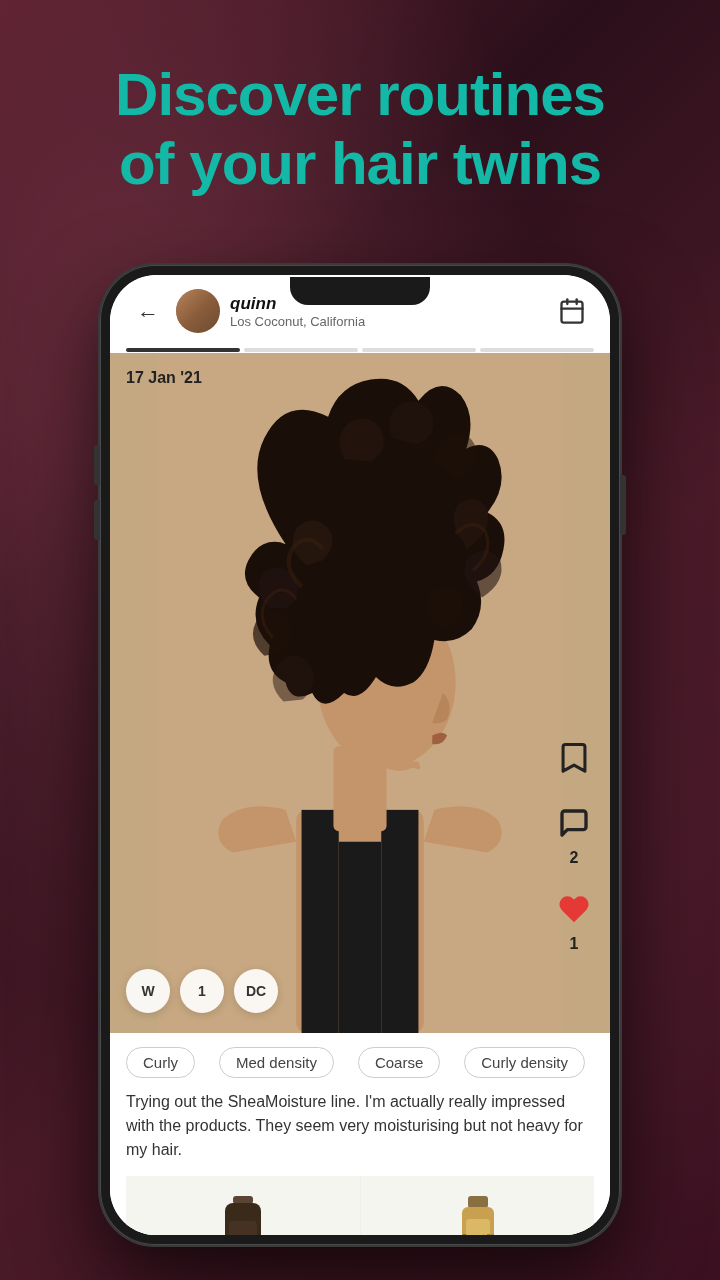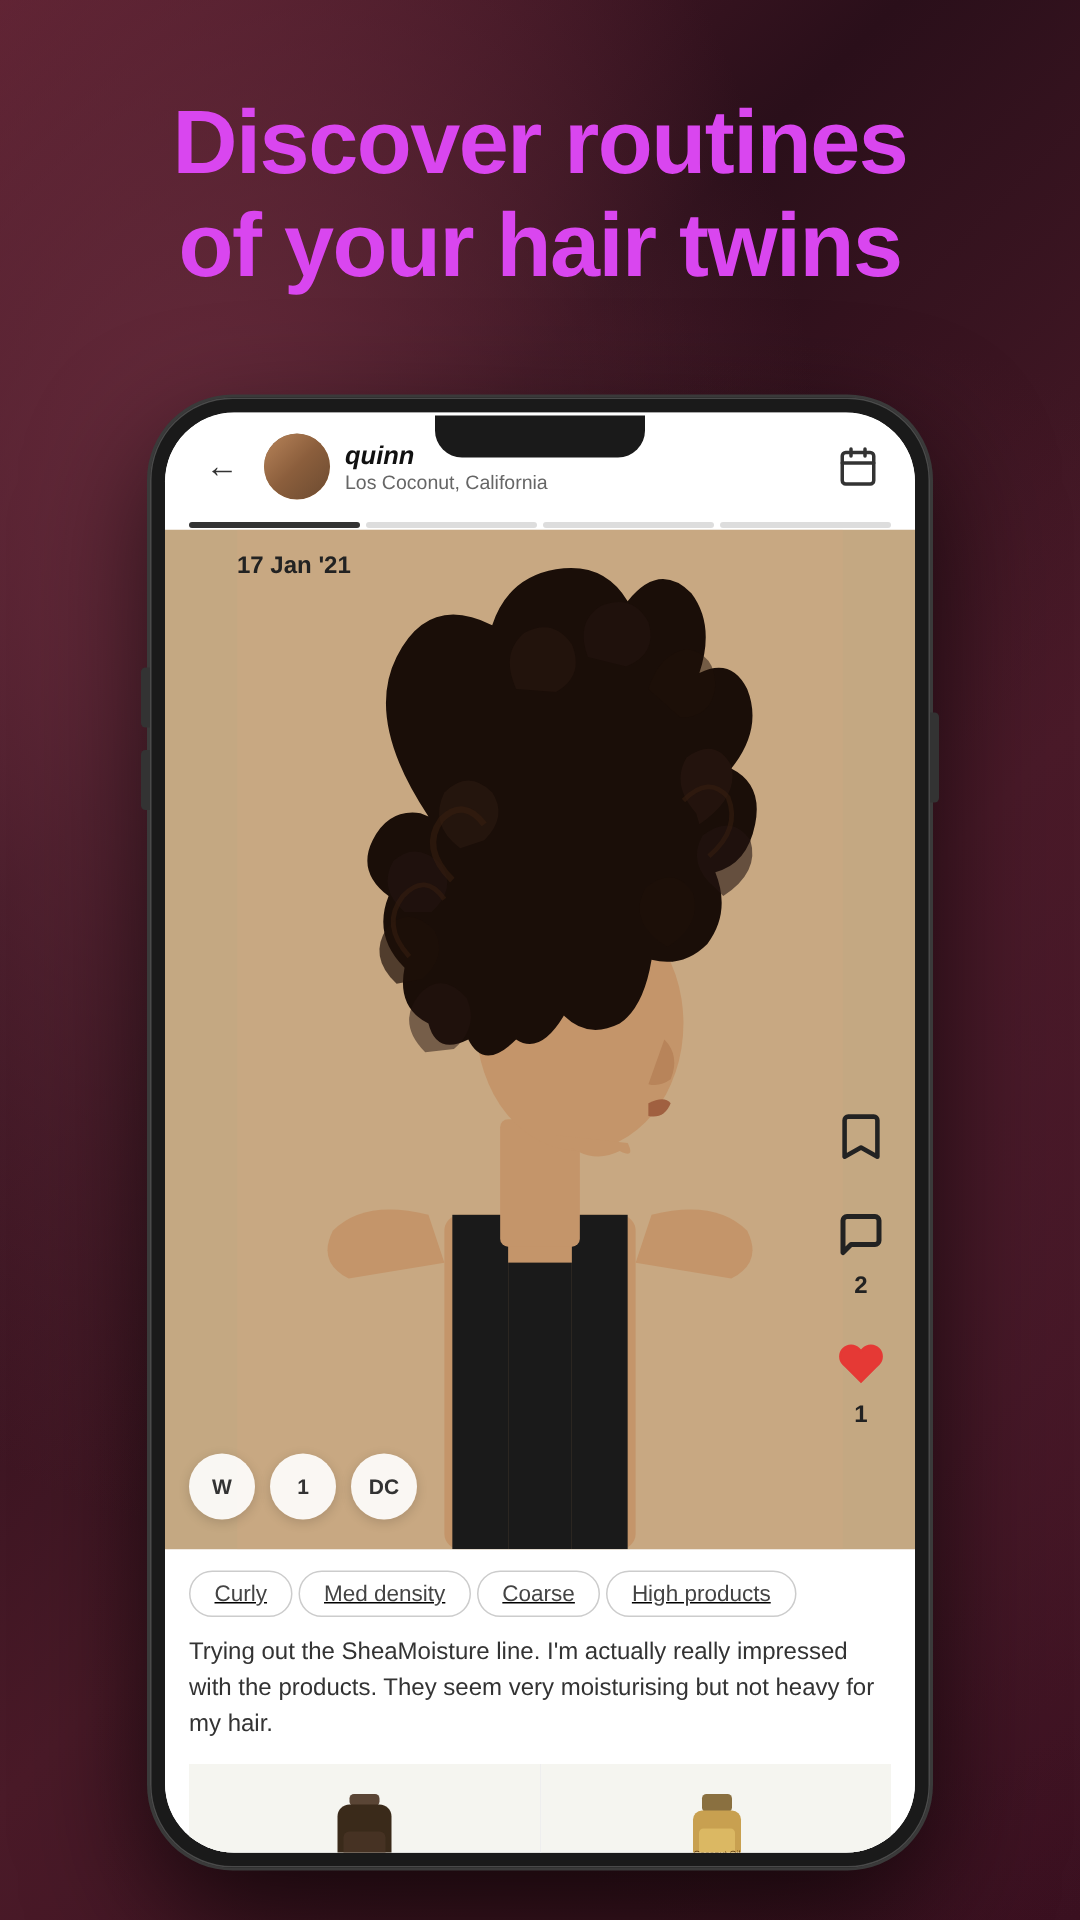--- a/index.html
+++ b/index.html
@@ -31,21 +31,21 @@
       top: 40px;
       left: 0; right: 0;
       text-align: center;
       z-index: 2;
       padding: 20px 60px;
     }
 
     .hero-title {
       font-size: 60px;
       font-weight: 800;
-      color: #d946ef;
+      color: #14b8a6;
       line-height: 1.15;
       letter-spacing: -1px;
     }
 
     .phone-wrapper {
       position: absolute;
       top: 265px;
       left: 50%;
       transform: translateX(-50%);
       width: 520px;
@@ -200,21 +200,20 @@
     }
 
     .date-label {
       position: absolute;
       top: 16px;
       left: 16px;
       font-size: 16px;
       font-weight: 600;
       color: #222;
       z-index: 3;
-      margin-left: 32px;
     }
 
     
     .hair-photo {
       width: 100%;
       height: 100%;
     }
 
     
     .side-actions {
@@ -277,24 +276,23 @@
     .bottom-content {
       position: absolute;
       top: 758px;
       left: 0; right: 0;
       background: #fff;
       padding: 14px 16px 0;
     }
 
     .tags-row {
       display: flex;
-      gap: 4px;
+      gap: 24px;
       flex-wrap: wrap;
       margin-bottom: 12px;
-      text-decoration: underline;
     }
 
     .tag {
       padding: 6px 16px;
       border: 1.5px solid #ccc;
       border-radius: 20px;
       font-size: 15px;
       color: #444;
       background: #fff;
     }
@@ -497,21 +495,21 @@
           <div class="circle-badge">1</div>
           <div class="circle-badge">DC</div>
         </div>
       </div>
 
       <div class="bottom-content">
         <div class="tags-row">
           <span class="tag">Curly</span>
           <span class="tag">Med density</span>
           <span class="tag">Coarse</span>
-          <span class="tag">High products</span>
+          <span class="tag">Curly density</span>
         </div>
         <p class="description">Trying out the SheaMoisture line. I'm actually really impressed with the products. They seem very moisturising but not heavy for my hair.</p>
         <div class="products-row">
           <div class="product-thumb">
             <svg width="55" height="90" viewBox="0 0 55 90">
 
               <rect x="18" y="5" width="20" height="8" rx="3" fill="#5a4535"></rect>
               <rect x="10" y="12" width="36" height="70" rx="8" fill="#3a2a1a"></rect>
               <rect x="14" y="30" width="28" height="35" rx="4" fill="#4a3525" opacity="0.8"></rect>
               <text x="28" y="52" text-anchor="middle" font-size="7" fill="#c8a870" font-family="sans-serif">SheaMoisture</text>

